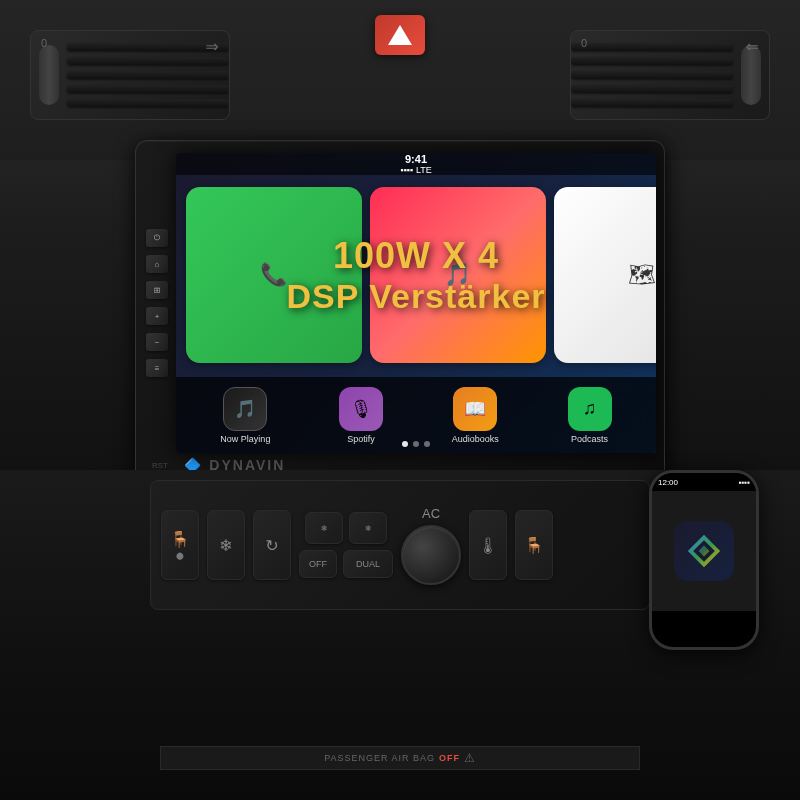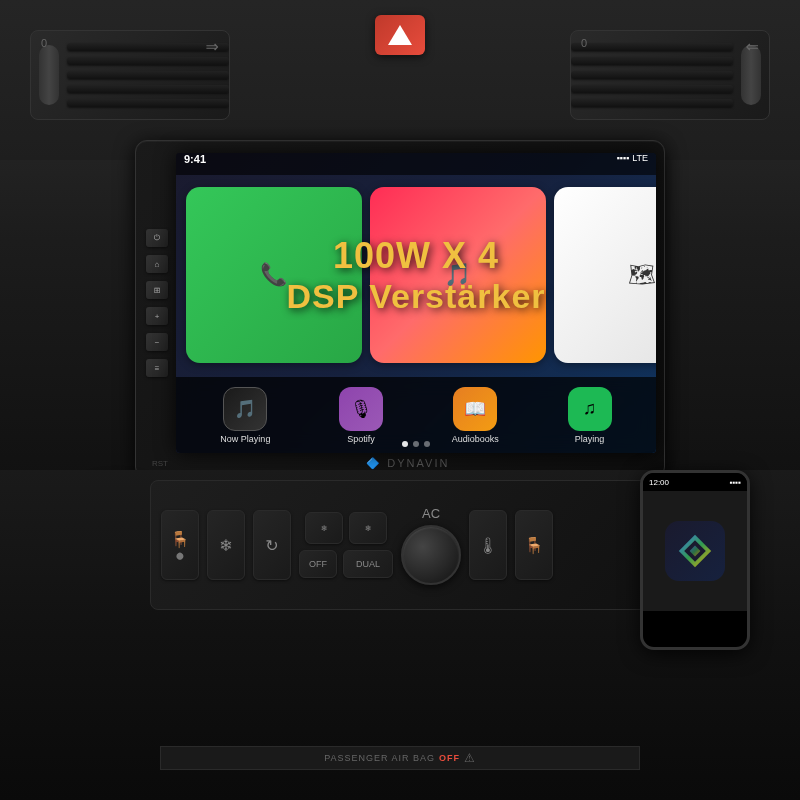--- a/index.html
+++ b/index.html
@@ -162,26 +162,27 @@
       background: linear-gradient(135deg, #1a1a2e 0%, #16213e 50%, #0f3460 100%);
     }
 
     
     .carplay-status-bar {
       position: absolute;
       top: 0; left: 0; right: 0;
       height: 22px;
       background: rgba(0,0,0,0.6);
       display: flex;
-      align-items: flex-start;
+      align-items: center;
       justify-content: space-between;
       padding: 0 8px;
       font-size: 10px;
       color: #fff;
       z-index: 10;
+      flex-direction: column;
     }
 
     .status-time {
       font-weight: bold;
       font-size: 11px;
     }
 
     .status-icons {
       display: flex;
       align-items: center;
@@ -308,29 +309,30 @@
     }
 
     .dot.active {
       background: rgba(255,255,255,0.9);
     }
 
     
     .head-unit-bottom {
       display: flex;
       align-items: center;
-      justify-content: space-between;
       padding: 4px 8px 0;
+      gap: 16px;
     }
 
     .brand-logo {
-      font-size: 11px;
+      font-size: 14px;
       color: #555;
       letter-spacing: 2px;
       text-transform: uppercase;
+      font-weight: bold;
     }
 
     .rst-label {
       font-size: 8px;
       color: #444;
     }
 
     
     .lower-dash {
       position: absolute;
@@ -472,25 +474,25 @@
       position: absolute;
       bottom: 120px;
       right: 30px;
       width: 130px;
       height: 210px;
     }
 
     .phone-screen {
       position: absolute;
       top: 0;
-      left: 0;
+      left: 9px;
       width: 110px;
       height: 180px;
       background: #000;
-      border-radius: 14px;
+      border-radius: 24px;
       border: 3px solid #333;
       overflow: hidden;
       box-shadow: 0 4px 20px rgba(0,0,0,0.8);
     }
 
     .phone-status-bar {
       height: 18px;
       background: #000;
       display: flex;
       align-items: center;
@@ -639,21 +641,21 @@
             <div class="dock-item">
               <div class="dock-icon dock-podcasts">🎙</div>
               <span class="dock-label">Spotify</span>
             </div>
             <div class="dock-item">
               <div class="dock-icon dock-audiobooks">📖</div>
               <span class="dock-label">Audiobooks</span>
             </div>
             <div class="dock-item">
               <div class="dock-icon dock-spotify">♫</div>
-              <span class="dock-label">Playing</span>
+              <span class="dock-label">Podcasts</span>
             </div>
 
             <div class="dock-dots">
               <div class="dot active"></div>
               <div class="dot"></div>
               <div class="dot"></div>
             </div>
           </div>
 
         </div>

